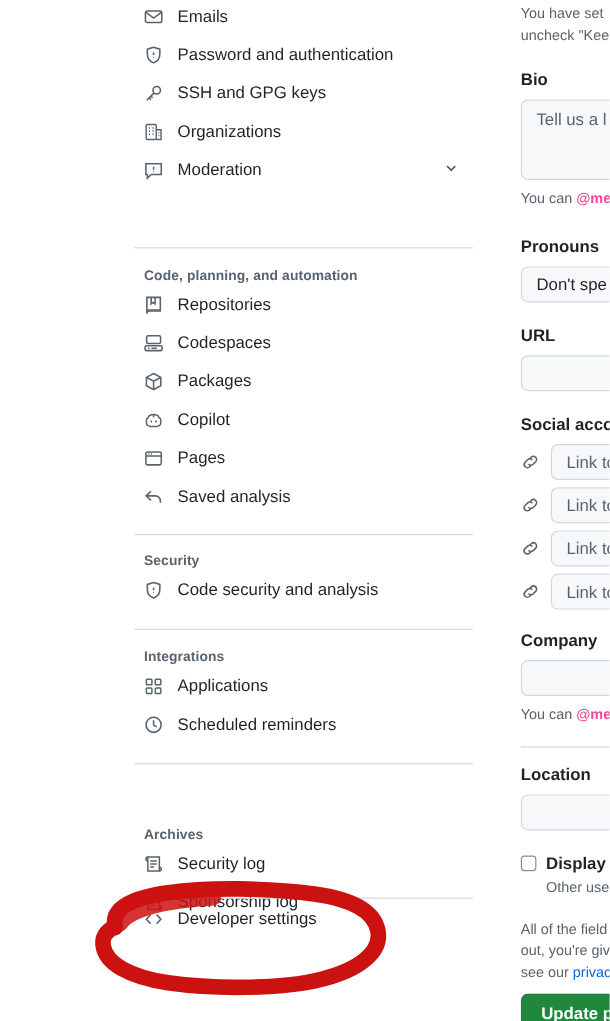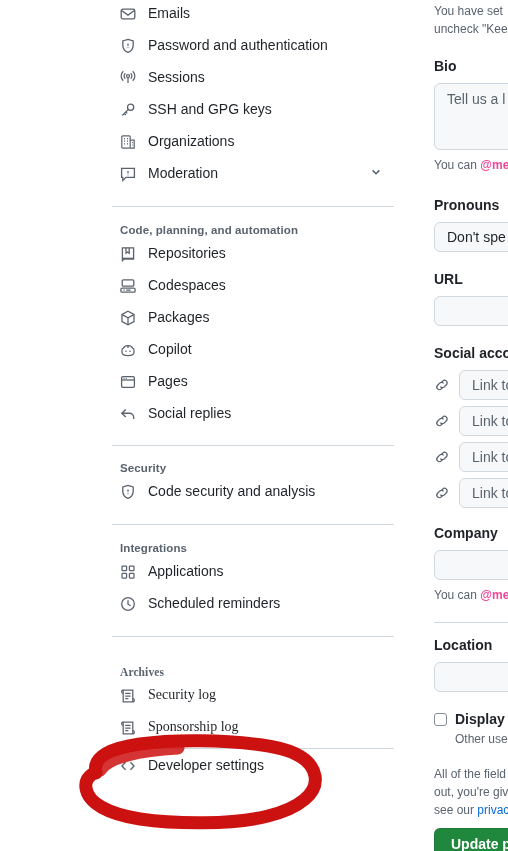--- a/index.html
+++ b/index.html
@@ -206,31 +206,20 @@
             <svg width="16" height="16" viewBox="0 0 16 16" fill="none" stroke="currentColor" stroke-width="1.3">
               <path d="M8 1.4 13.2 3v4.2c0 3.3-2.2 6-5.2 7.2-3-1.2-5.2-3.9-5.2-7.2V3Z"></path>
               <path d="M8 5.6v2.2"></path>
               <circle cx="8" cy="9.6" r="0.55" fill="currentColor" stroke="none"></circle>
             </svg>
           </span>
         <span class="nav-label">Password and authentication</span>
       </div>
       <div class="nav-item">
         <span class="ico">
-            <svg width="16" height="16" viewBox="0 0 16 16" fill="none" stroke="currentColor" stroke-width="1.25">
-              <circle cx="8" cy="6" r="1.5"></circle>
-              <path d="M8 7.6V13"></path>
-              <path d="M5.4 8.8a3.6 3.6 0 0 1 0-5.6M10.6 3.2a3.6 3.6 0 0 1 0 5.6"></path>
-              <path d="M3.3 10.8a6.4 6.4 0 0 1 0-9.6M12.7 1.2a6.4 6.4 0 0 1 0 9.6"></path>
-            </svg>
-          </span>
-        <span class="nav-label">Sessions</span>
-      </div>
-      <div class="nav-item">
-        <span class="ico">
             <svg width="16" height="16" viewBox="0 0 16 16" fill="none" stroke="currentColor" stroke-width="1.3">
               <circle cx="10.6" cy="5.2" r="3.1"></circle>
               <path d="M8.4 7.4 2.3 13.5M4.3 11.5l1.5 1.5M5.8 10l1.4 1.4"></path>
             </svg>
           </span>
         <span class="nav-label">SSH and GPG keys</span>
       </div>
       <div class="nav-item">
         <span class="ico">
             <svg width="16" height="16" viewBox="0 0 16 16" fill="none" stroke="currentColor" stroke-width="1.2">
@@ -313,21 +302,21 @@
           </span>
         <span class="nav-label">Pages</span>
       </div>
       <div class="nav-item">
         <span class="ico">
             <svg width="16" height="16" viewBox="0 0 16 16" fill="none" stroke="currentColor" stroke-width="1.35">
               <path d="M5.8 3.4 1.8 7.2l4 3.8"></path>
               <path d="M1.9 7.2h7.5a4.3 4.3 0 0 1 4.3 4.3v1.4"></path>
             </svg>
           </span>
-        <span class="nav-label">Social replies</span>
+        <span class="nav-label">Saved analysis</span>
       </div>
     </div>
 
     <div class="divider" style="position:absolute;left:0;top:445px;"></div>
 
     <div style="position:absolute;left:0;top:462px;width:282px;">
       <div class="group-label">Security</div>
       <div style="height:10px"></div>
       <div class="nav-item">
         <span class="ico">
@@ -363,21 +352,21 @@
               <circle cx="8" cy="8" r="6.3"></circle>
               <path d="M8 4.3V8.2l2.6 1.6"></path>
             </svg>
           </span>
         <span class="nav-label">Scheduled reminders</span>
       </div>
     </div>
 
     <div class="divider" style="position:absolute;left:0;top:636px;"></div>
 
-    <div style="position:absolute;left:0;top:666px;width:282px;font-family:Liberation Serif, serif;">
+    <div style="position:absolute;left:0;top:690px;width:282px;">
       <div class="group-label">Archives</div>
       <div style="height:10px"></div>
       <div class="nav-item">
         <span class="ico">
             <svg width="16" height="16" viewBox="0 0 16 16" fill="none" stroke="currentColor" stroke-width="1.25">
               <path d="M3.2 2.2h9.6v11.6H3.2z"></path>
               <path d="M3.2 2.2c-1 0-1.6.7-1.6 1.6s.6 1.5 1.6 1.5M12.8 13.8c1 0 1.6-.7 1.6-1.6s-.6-1.5-1.6-1.5"></path>
               <path d="M5.2 5.4h5.4M5.2 8h5.4M5.2 10.6h3.2"></path>
             </svg>
           </span>

